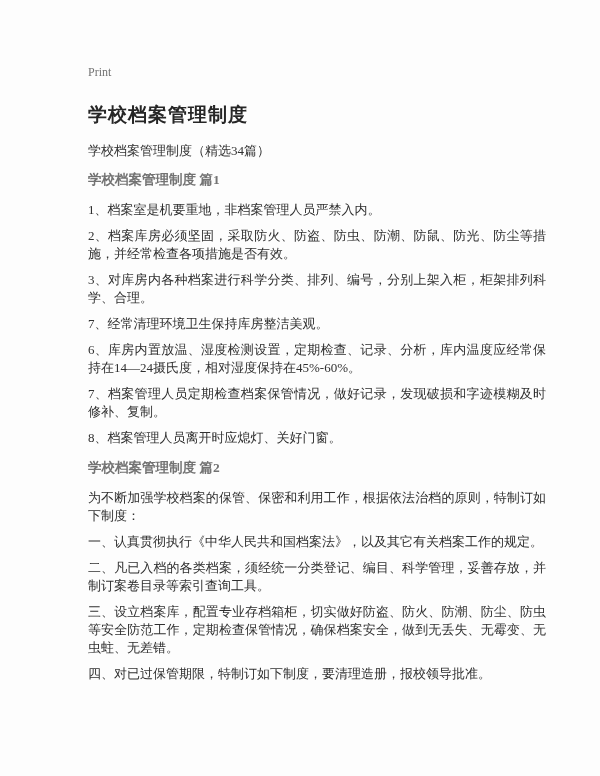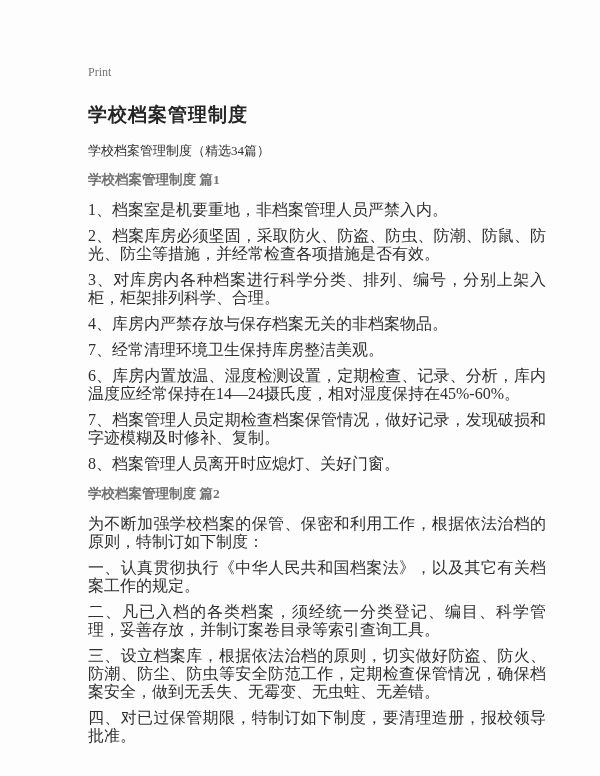--- a/index.html
+++ b/index.html
@@ -45,21 +45,21 @@
     color: #303030;
   }
   h2.section-heading {
     font-size: 13.5px;
     font-weight: bold;
     color: #737373;
     margin: 12px 0 12px 0;
     line-height: 18px;
   }
   p.body-paragraph {
-    font-size: 16px;
+    font-size: 13px;
     line-height: 18px;
     margin: 0 0 8px 0;
     color: #2f2f2f;
     text-align: justify;
     text-justify: inter-ideograph;
     word-break: break-all;
   }
 </style>
 </head>
 <body>
@@ -70,29 +70,28 @@
 
   <h1 class="doc-title">学校档案管理制度</h1>
 
   <p class="doc-subtitle">学校档案管理制度（精选34篇）</p>
 
   <div>
     <h2 class="section-heading">学校档案管理制度 篇1</h2>
     <p class="body-paragraph">1、档案室是机要重地，非档案管理人员严禁入内。</p>
     <p class="body-paragraph">2、档案库房必须坚固，采取防火、防盗、防虫、防潮、防鼠、防光、防尘等措施，并经常检查各项措施是否有效。</p>
     <p class="body-paragraph">3、对库房内各种档案进行科学分类、排列、编号，分别上架入柜，柜架排列科学、合理。</p>
-    <p class="body-paragraph">4、库房内严禁存放与保存档案无关的非档案物品。</p>
     <p class="body-paragraph">7、经常清理环境卫生保持库房整洁美观。</p>
     <p class="body-paragraph">6、库房内置放温、湿度检测设置，定期检查、记录、分析，库内温度应经常保持在14—24摄氏度，相对湿度保持在45%-60%。</p>
     <p class="body-paragraph">7、档案管理人员定期检查档案保管情况，做好记录，发现破损和字迹模糊及时修补、复制。</p>
     <p class="body-paragraph">8、档案管理人员离开时应熄灯、关好门窗。</p>
   </div>
 
   <div>
     <h2 class="section-heading">学校档案管理制度 篇2</h2>
     <p class="body-paragraph">为不断加强学校档案的保管、保密和利用工作，根据依法治档的原则，特制订如下制度：</p>
     <p class="body-paragraph">一、认真贯彻执行《中华人民共和国档案法》，以及其它有关档案工作的规定。</p>
     <p class="body-paragraph">二、凡已入档的各类档案，须经统一分类登记、编目、科学管理，妥善存放，并制订案卷目录等索引查询工具。</p>
-    <p class="body-paragraph">三、设立档案库，根据依法治档的原则，切实做好防盗、防火、防潮、防尘、防虫等安全防范工作，定期检查保管情况，确保档案安全，做到无丢失、无霉变、无虫蛀、无差错。</p>
+    <p class="body-paragraph">三、设立档案库，配置专业存档箱柜，切实做好防盗、防火、防潮、防尘、防虫等安全防范工作，定期检查保管情况，确保档案安全，做到无丢失、无霉变、无虫蛀、无差错。</p>
     <p class="body-paragraph">四、对已过保管期限，特制订如下制度，要清理造册，报校领导批准。</p>
   </div>
 
 </div>
 
 </body></html>

